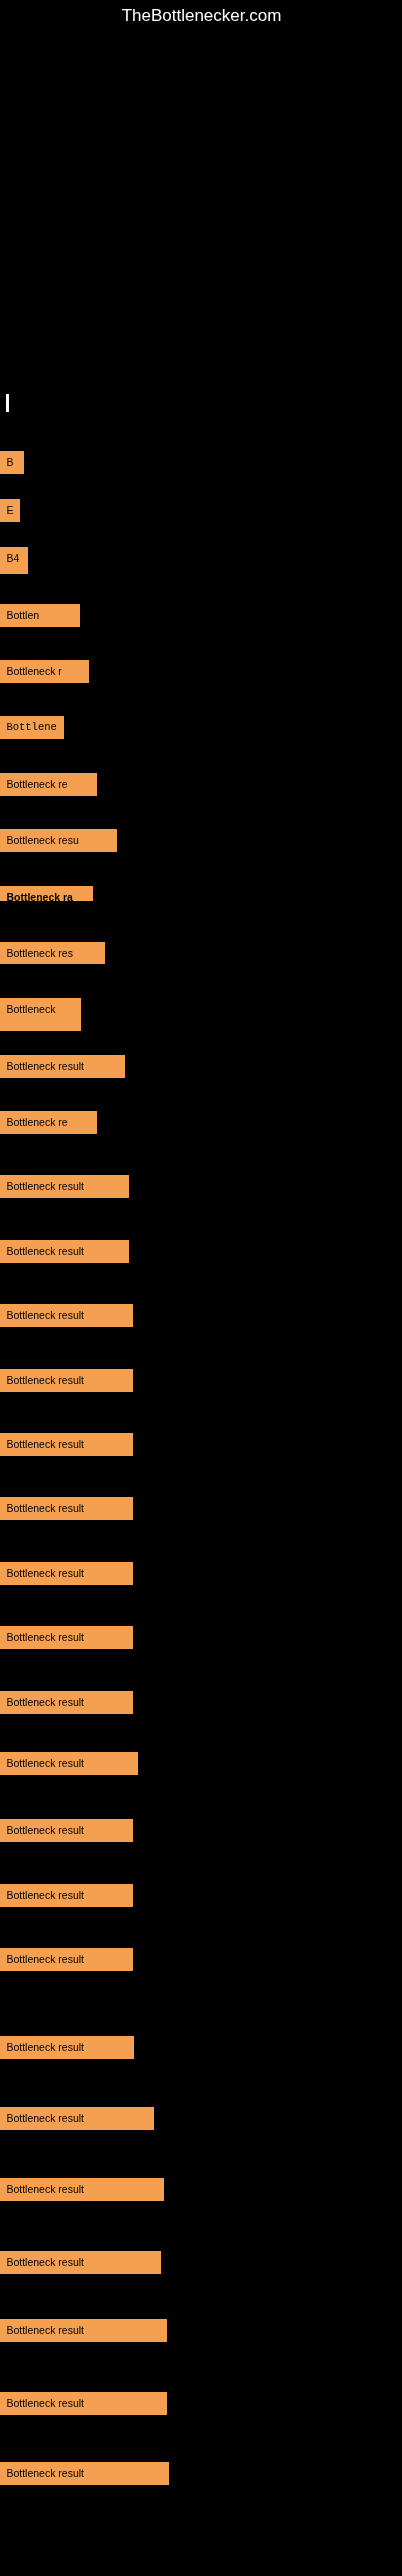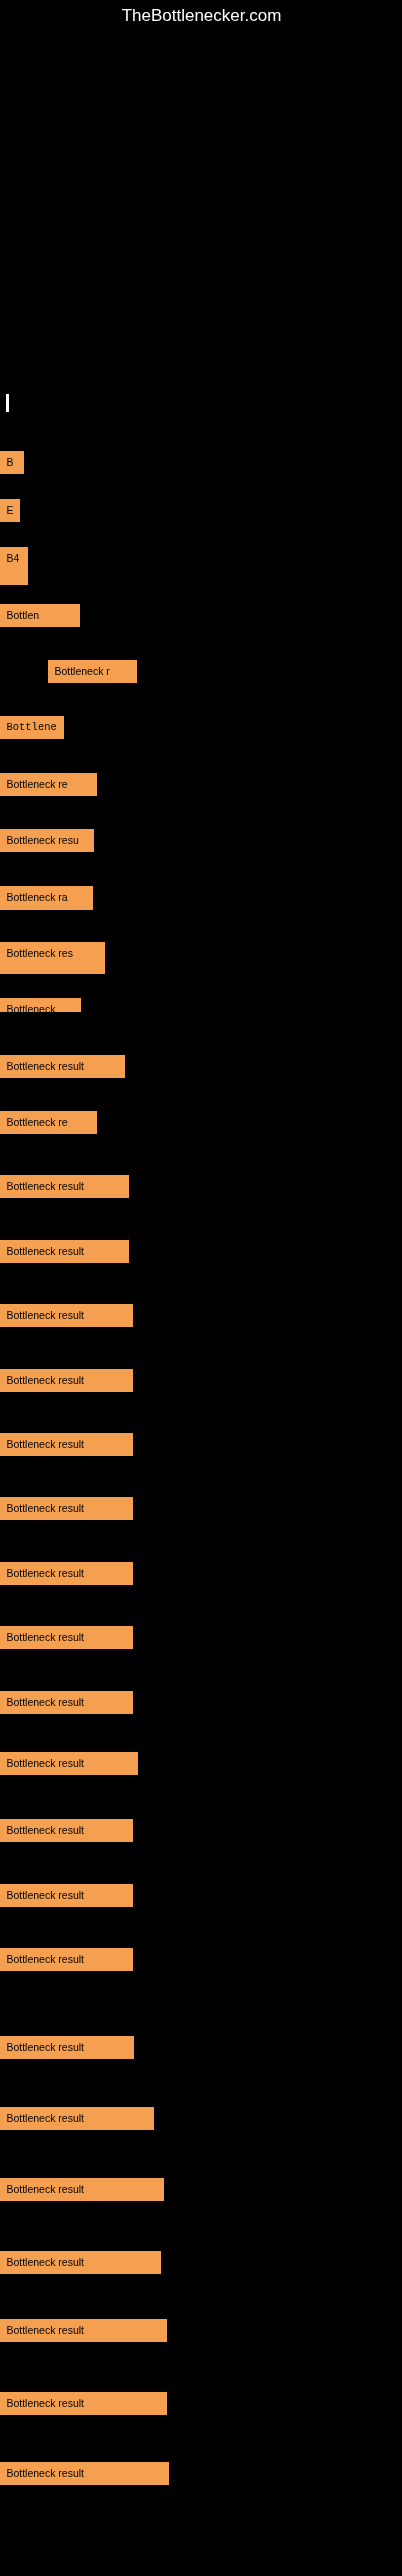--- a/index.html
+++ b/index.html
@@ -47,29 +47,29 @@
   </style>
 </head>
 <body>
 
 <span class="site-title">TheBottlenecker.com</span>
 
 <div class="cursor"></div>
 
 <div class="bottleneck-item" style="top: 451px; width: 24px; height: 22.5px; line-height: 16px;">B</div>
 <div class="bottleneck-item" style="top: 499px; width: 20px; height: 22.5px; line-height: 16px;">E</div>
-<div class="bottleneck-item" style="top: 547px; width: 28px; height: 38px; line-height: 16px;">B4</div>
+<div class="bottleneck-item" style="top: 547px; width: 28px; height: 27px; line-height: 16px;">B4</div>
 <div class="bottleneck-item" style="top: 604px; width: 80px; height: 22.5px; line-height: 16px;">Bottlen</div>
-<div class="bottleneck-item" style="top: 660px; width: 89px; height: 22.5px; line-height: 16px; margin-left: 48px;">Bottleneck r</div>
+<div class="bottleneck-item" style="top: 660px; width: 89px; height: 22.5px; line-height: 16px;">Bottleneck r</div>
 <div class="bottleneck-item" style="top: 716px; width: 64px; height: 22.5px; line-height: 16px; font-family: Liberation Mono, monospace;">Bottlene</div>
 <div class="bottleneck-item" style="top: 773px; width: 97px; height: 22.5px; line-height: 16px;">Bottleneck re</div>
-<div class="bottleneck-item" style="top: 829px; width: 94px; height: 22.5px; line-height: 16px;">Bottleneck resu</div>
-<div class="bottleneck-item" style="top: 886px; width: 93px; height: 24px; line-height: 16px;">Bottleneck ra</div>
-<div class="bottleneck-item" style="top: 942px; width: 105px; height: 32px; line-height: 16px;">Bottleneck res</div>
-<div class="bottleneck-item" style="top: 998px; width: 81px; height: 14px; line-height: 16px;">Bottleneck</div>
+<div class="bottleneck-item" style="top: 829px; width: 117px; height: 22.5px; line-height: 16px;">Bottleneck resu</div>
+<div class="bottleneck-item" style="top: 886px; width: 93px; height: 15px; line-height: 16px; font-weight: bold;">Bottleneck ra</div>
+<div class="bottleneck-item" style="top: 942px; width: 105px; height: 22px; line-height: 16px;">Bottleneck res</div>
+<div class="bottleneck-item" style="top: 998px; width: 81px; height: 33px; line-height: 16px;">Bottleneck</div>
 <div class="bottleneck-item" style="top: 1055px; width: 125px; height: 22.5px; line-height: 16px;">Bottleneck result</div>
 <div class="bottleneck-item" style="top: 1111px; width: 97px; height: 22.5px; line-height: 16px;">Bottleneck re</div>
 <div class="bottleneck-item" style="top: 1175px; width: 129px; height: 22.5px; line-height: 16px;">Bottleneck result</div>
 <div class="bottleneck-item" style="top: 1240px; width: 129px; height: 22.5px; line-height: 16px;">Bottleneck result</div>
 <div class="bottleneck-item" style="top: 1304px; width: 133px; height: 22.5px; line-height: 16px;">Bottleneck result</div>
 <div class="bottleneck-item" style="top: 1369px; width: 133px; height: 22.5px; line-height: 16px;">Bottleneck result</div>
 <div class="bottleneck-item" style="top: 1433px; width: 133px; height: 22.5px; line-height: 16px;">Bottleneck result</div>
 <div class="bottleneck-item" style="top: 1497px; width: 133px; height: 22.5px; line-height: 16px;">Bottleneck result</div>
 <div class="bottleneck-item" style="top: 1562px; width: 133px; height: 22.5px; line-height: 16px;">Bottleneck result</div>
 <div class="bottleneck-item" style="top: 1626px; width: 133px; height: 22.5px; line-height: 16px;">Bottleneck result</div>

